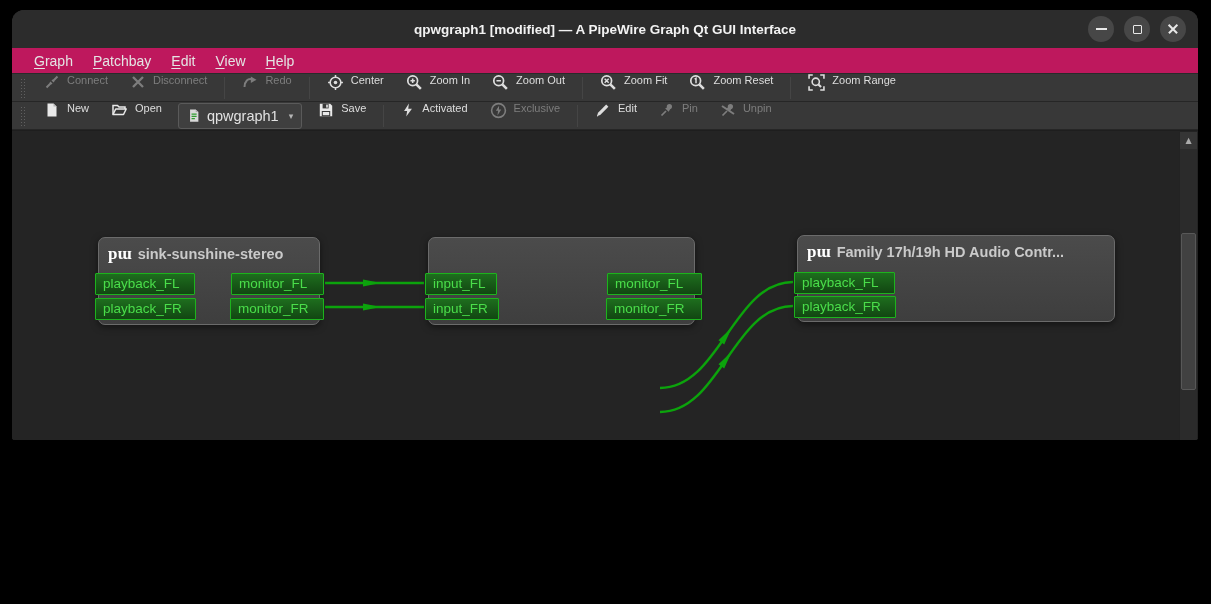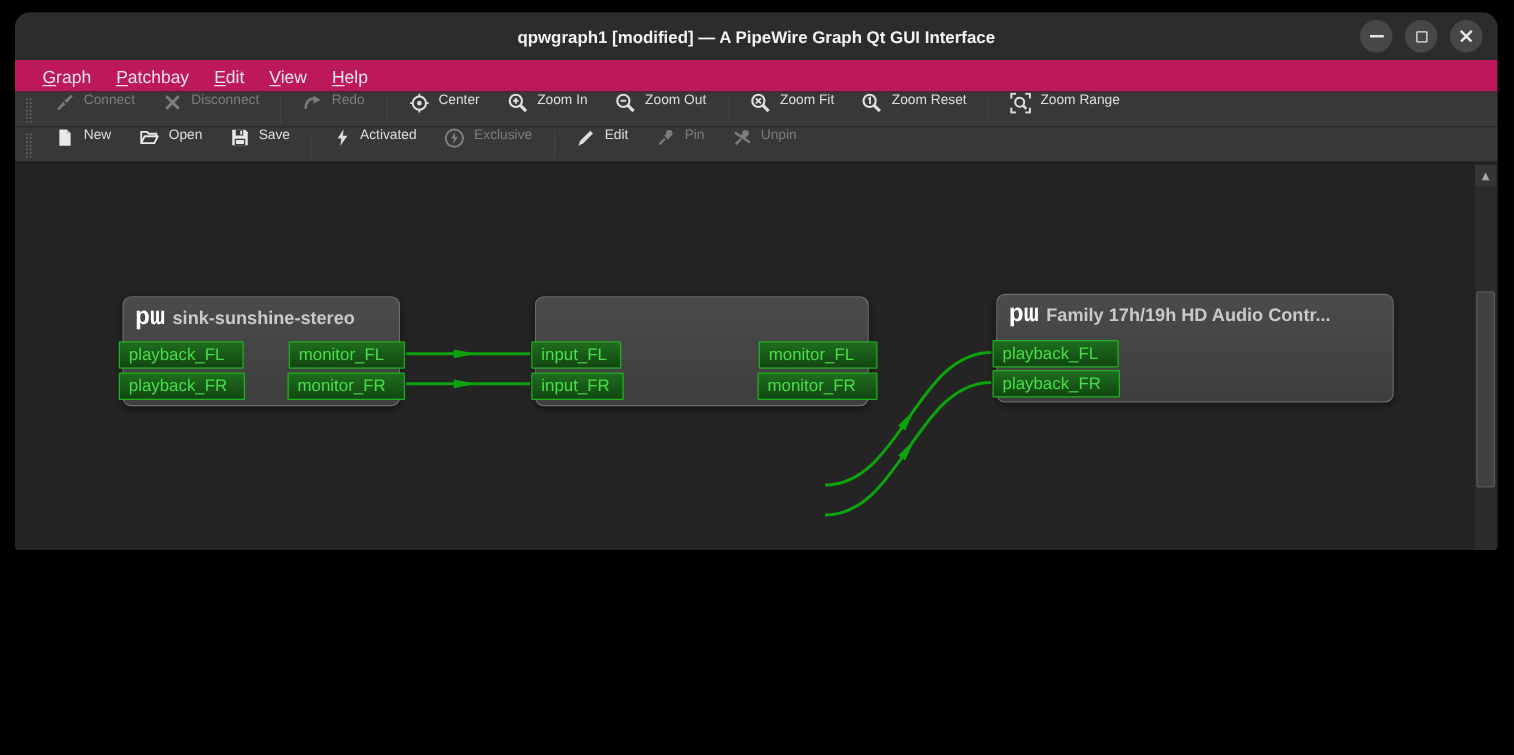--- a/index.html
+++ b/index.html
@@ -33,21 +33,21 @@
   .combo { display:flex; align-items:center; gap:6px; height:26px; padding:0 8px; background:#3f3f3f; border:1px solid #5a5a5a; border-radius:3px; color:#e2e2e2; font-size:14.5px; margin:0 4px; }
   .combo .c-arrow { font-size:9px; color:#b5b5b5; margin-left:4px; }
 
   
   .canvas-frame { position:relative; flex:0 0 410px; height:410px; background:#242424; border-top:1px solid #1e1e1e; }
   .canvas-view { position:absolute; left:0; top:0; width:1167px; height:391px; overflow:hidden; background:#242424; }
   .connections { position:absolute; left:0; top:0; }
 
   .node { position:absolute; background:linear-gradient(180deg,#4b4b4b,#3e3e3e); border:1px solid #6b6b6b; border-radius:7px; box-shadow:0 2px 7px rgba(0,0,0,.5); }
   .node-head { display:flex; align-items:center; gap:6px; padding:7px 9px 0 9px; }
-  .pw-logo { color:#fff; font-weight:bold; font-size:20px; font-family:Liberation Mono, monospace; line-height:1; }
+  .pw-logo { color:#fff; font-weight:bold; font-size:17px; font-family:Liberation Serif, serif; line-height:1; }
   .node-title { color:#cacaca; font-weight:bold; font-size:14.5px; white-space:nowrap; overflow:hidden; }
   .port { position:absolute; height:22px; border:1.5px solid #1db31d; border-radius:1px; background:linear-gradient(180deg,#1e6e1e,#124612); color:#4ade4a; font-size:13.5px; line-height:19px; padding:0 7px; white-space:nowrap; overflow:hidden; }
 
   
   .vscroll { position:absolute; left:1167px; top:0; width:19px; height:391px; background:#2b2b2b; border:1px solid #232323; }
   .hscroll { position:absolute; left:0; top:391px; width:1167px; height:19px; background:#2b2b2b; border:1px solid #232323; }
   .corner { position:absolute; left:1167px; top:391px; width:19px; height:19px; background:#2e2e2e; }
   .sb-btn { position:absolute; background:#353535; color:#aaa; font-size:8px; display:flex; align-items:center; justify-content:center; font-family:"DejaVu Sans",sans-serif; }
   .vscroll .sb-btn { left:0; width:17px; height:17px; }
   .hscroll .sb-btn { top:0; width:17px; height:17px; }
@@ -198,20 +198,29 @@
     </div>
 
     <div class="tbtn">
       <svg width="17" height="16" viewBox="0 0 16 16">
           <path d="M1.5 12.5 V3.5 H6 L7.5 5 H13.5 V7" stroke="#e9e9e9" stroke-width="1.5" fill="none"></path>
           <path d="M1.5 12.5 H12 L14.7 7 H4.2 Z" stroke="#e9e9e9" stroke-width="1.5" fill="none" stroke-linejoin="round"></path>
         </svg>
       <span>Open</span>
     </div>
 
+    <div class="combo">
+      <svg width="14" height="15" viewBox="0 0 16 16">
+          <path d="M3.5 1 H10 L13 4 V15 H3.5 Z" fill="#d9d9d9"></path>
+          <path d="M10 1 V4 H13" fill="#a9a9a9"></path>
+          <path d="M5.2 6.5 H11 M5.2 9 H11 M5.2 11.5 H9" stroke="#2f9e2f" stroke-width="1.3"></path>
+        </svg>
+      <span>qpwgraph1</span>
+      <span class="c-arrow">▾</span>
+    </div>
 
     <div class="tbtn">
       <svg width="16" height="16" viewBox="0 0 16 16">
           <path d="M1.8 1.8 H12.2 L14.2 3.8 V14.2 H1.8 Z" fill="#e9e9e9"></path>
           <rect x="4.6" y="1.8" width="6" height="4.6" fill="#3a3a3a"></rect>
           <rect x="8.2" y="2.6" width="1.6" height="3" fill="#e9e9e9"></rect>
           <rect x="3.8" y="9" width="8.4" height="5.2" fill="#3a3a3a"></rect>
           <rect x="4.8" y="10" width="6.4" height="3.2" fill="#e9e9e9"></rect>
         </svg>
       <span>Save</span>

